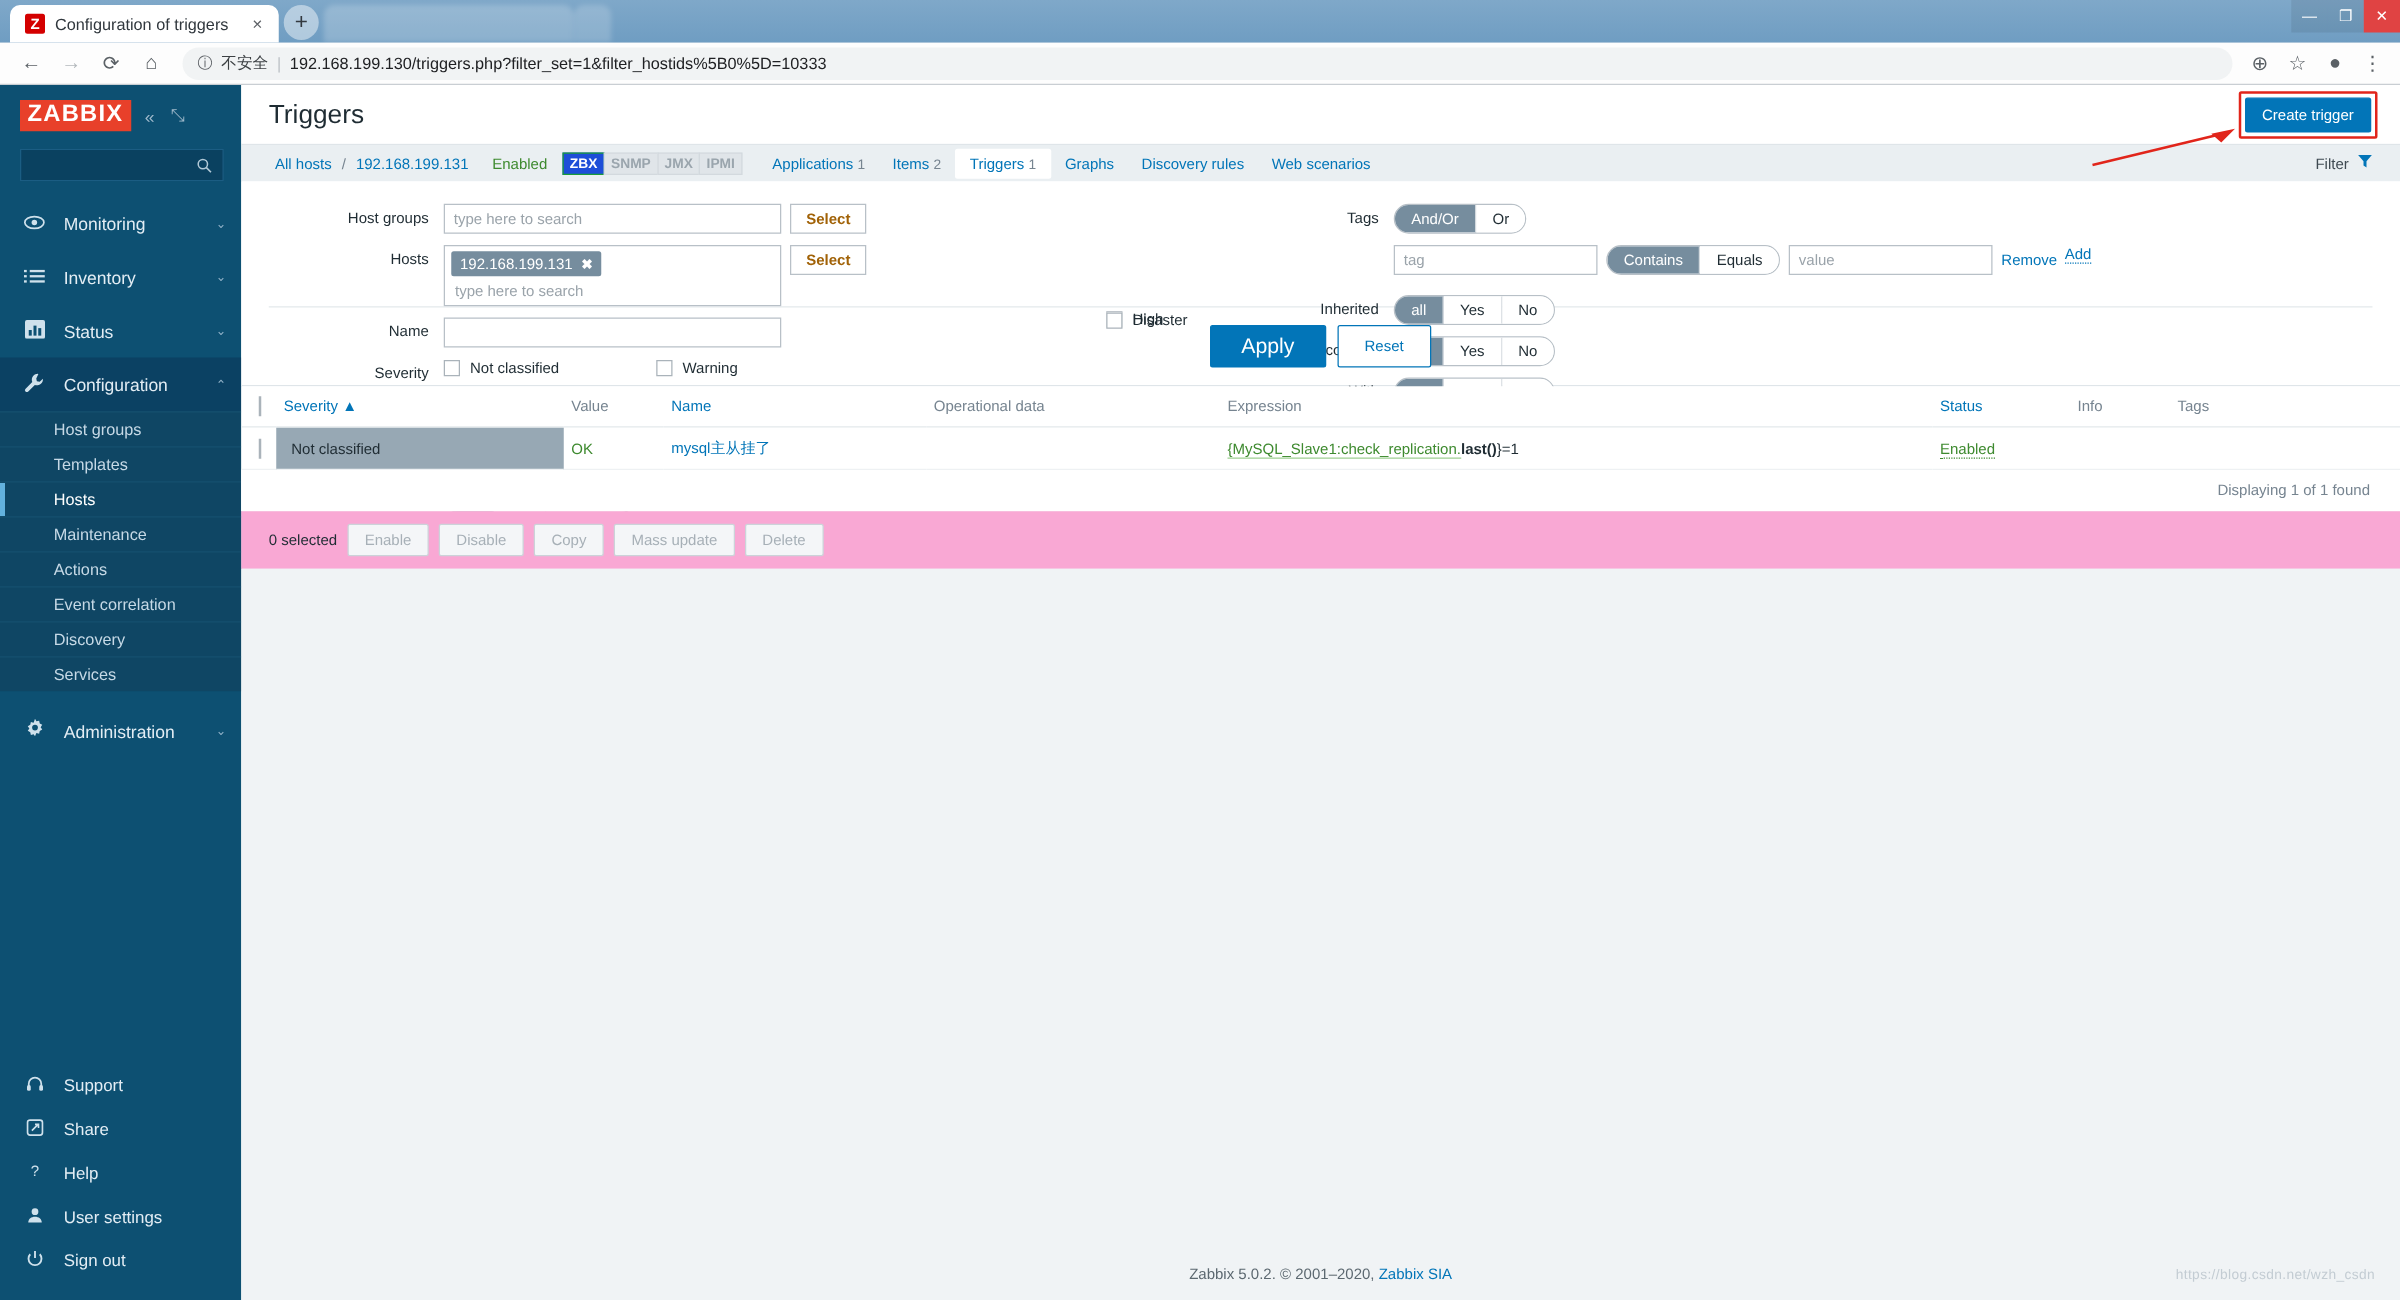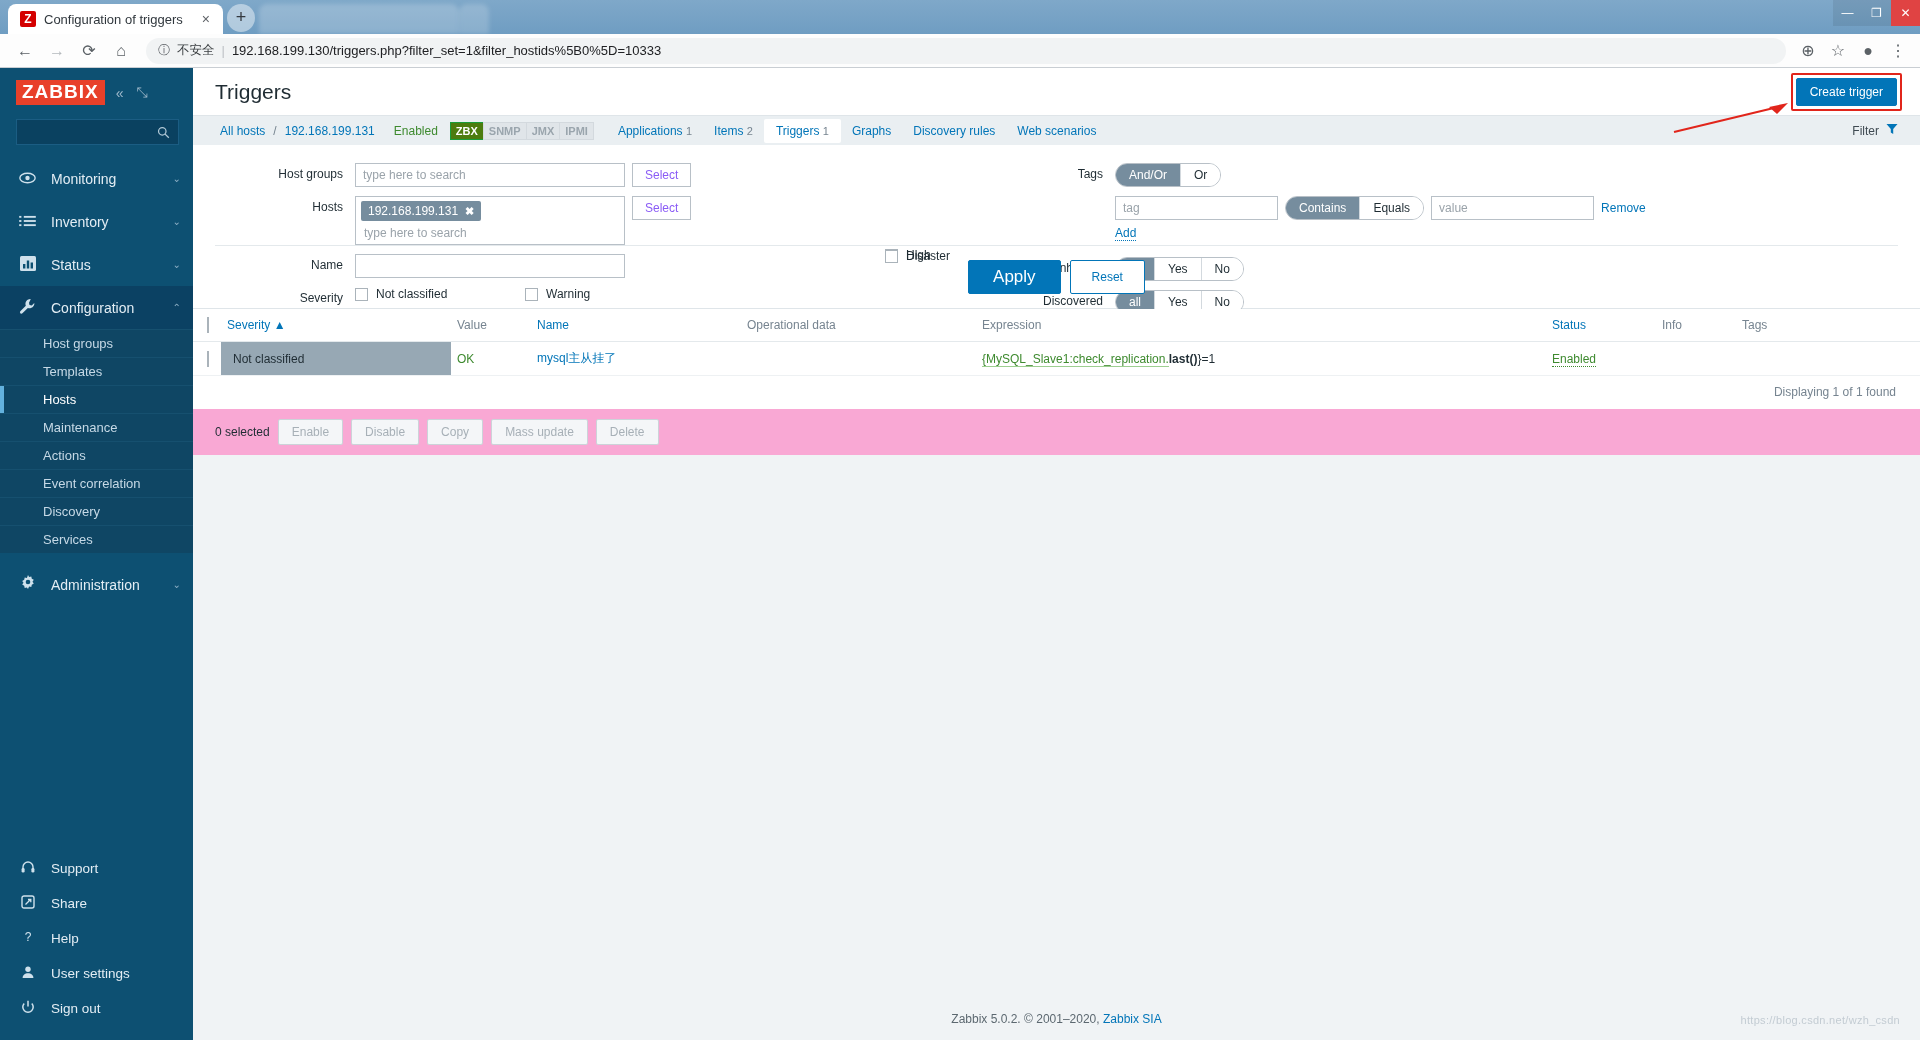--- a/index.html
+++ b/index.html
@@ -134,21 +134,21 @@
     font-size:12px; color:#3f4a52;
   }
   .crumb-link { color:#0275b8; padding:0 5px; }
   .crumb-sep { color:#768490; padding:0 3px; }
   .crumb-enabled { color:#3e8a2f; padding:0 12px 0 14px; }
   .ifchips { display:flex; }
   .ifchip {
     padding:2px 5px; font-size:11px; font-weight:bold; color:#9aa5ad;
     background:#e0e5e9; border:1px solid #d3d9de; margin-right:-1px;
   }
-  .ifchip.on { background:#4d7c0f; color:#fff; border-color:#1a9c39; }
+  .ifchip.on { background:#1d4ed8; color:#fff; border-color:#1a9c39; }
   .crumb-tab {
     color:#0275b8; padding:5px 11px; white-space:nowrap;
   }
   .crumb-tab .cnt { color:#768490; font-size:11px; }
   .crumb-tab.active { background:#fff; border-radius:2px; padding:5px 12px; }
   .crumb-spacer { flex:1; }
   .filter-tab { display:flex; align-items:center; gap:7px; color:#3f4a52; padding-right:8px; }
   .filter-tab .fi { color:#0275b8; }
 
   
@@ -177,21 +177,21 @@
   }
   .chip {
     display:inline-flex; align-items:center; gap:7px;
     background:#768d9e; color:#fff; font-size:12px;
     padding:3px 7px; border-radius:2px;
   }
   .chip .x { font-size:11px; font-weight:bold; }
   .ms-ph { color:#9aa3aa; font-size:12px; padding:5px 3px 1px 3px; }
   .btn-sel {
     height:24px; border:1px solid #b8c0c7; background:#fff;
-    padding:0 12px; font-size:12px; color:#8b5cf6;
+    padding:0 12px; font-size:12px; color:#a16207;font-weight:bold;
   }
   .segbar { display:inline-flex; border:1px solid #b8c0c7; border-radius:12px; overflow:hidden; height:24px; }
   .seg {
     padding:0 13px; height:22px; line-height:22px; font-size:12px;
     background:#fff; color:#1f2c33; border-right:1px solid #d3d9de;
   }
   .seg:last-child { border-right:none; }
   .seg.on { background:#768d9e; color:#fff; }
   .cbgrid { display:flex; flex-wrap:wrap; width:420px; }
   .cbitem { width:50%; display:flex; align-items:center; gap:8px; margin-bottom:9px; font-size:12px; }
@@ -592,21 +592,21 @@
           <div class="frow">
             <div class="flabel" style="width:110px">Tags</div>
             <div class="segbar">
               <span class="seg on">And/Or</span>
               <span class="seg">Or</span>
             </div>
           </div>
 
           <div class="frow">
             <div class="flabel" style="width:110px"></div>
-            <div style="display:flex;flex-direction:column;gap:6px">
+            <div style="display:flex;flex-direction:row;gap:6px">
               <div class="tag-row">
                 <div class="inp taginp ph">tag</div>
                 <div class="segbar">
                   <span class="seg on">Contains</span>
                   <span class="seg">Equals</span>
                 </div>
                 <div class="inp taginp ph">value</div>
                 <span class="rm-link">Remove</span>
               </div>
               <span class="add-link" style="align-self:flex-start">Add</span>

